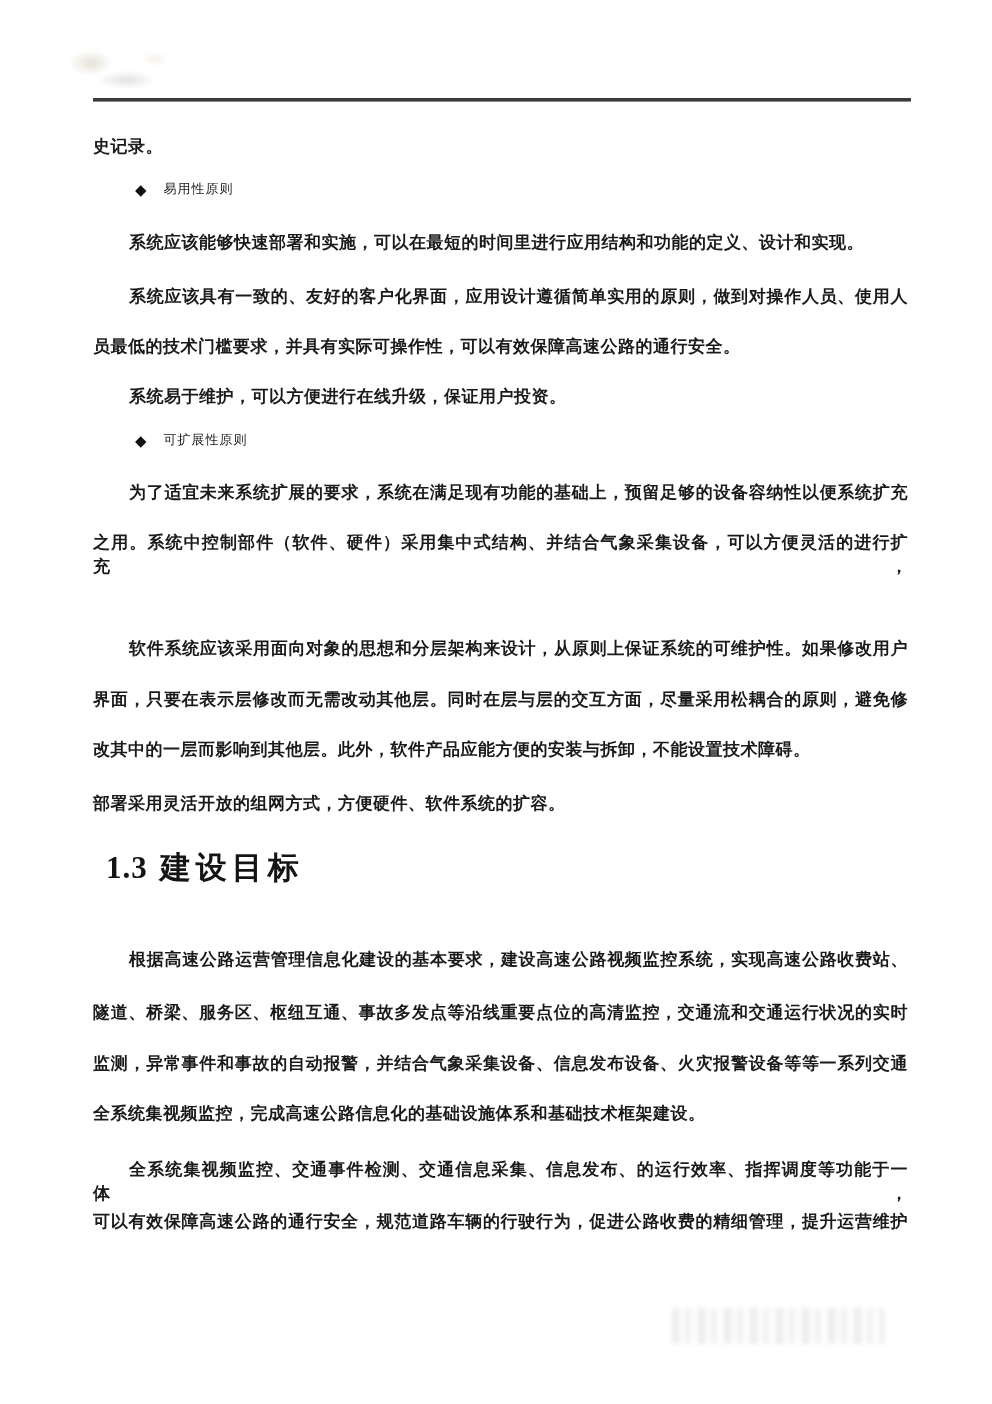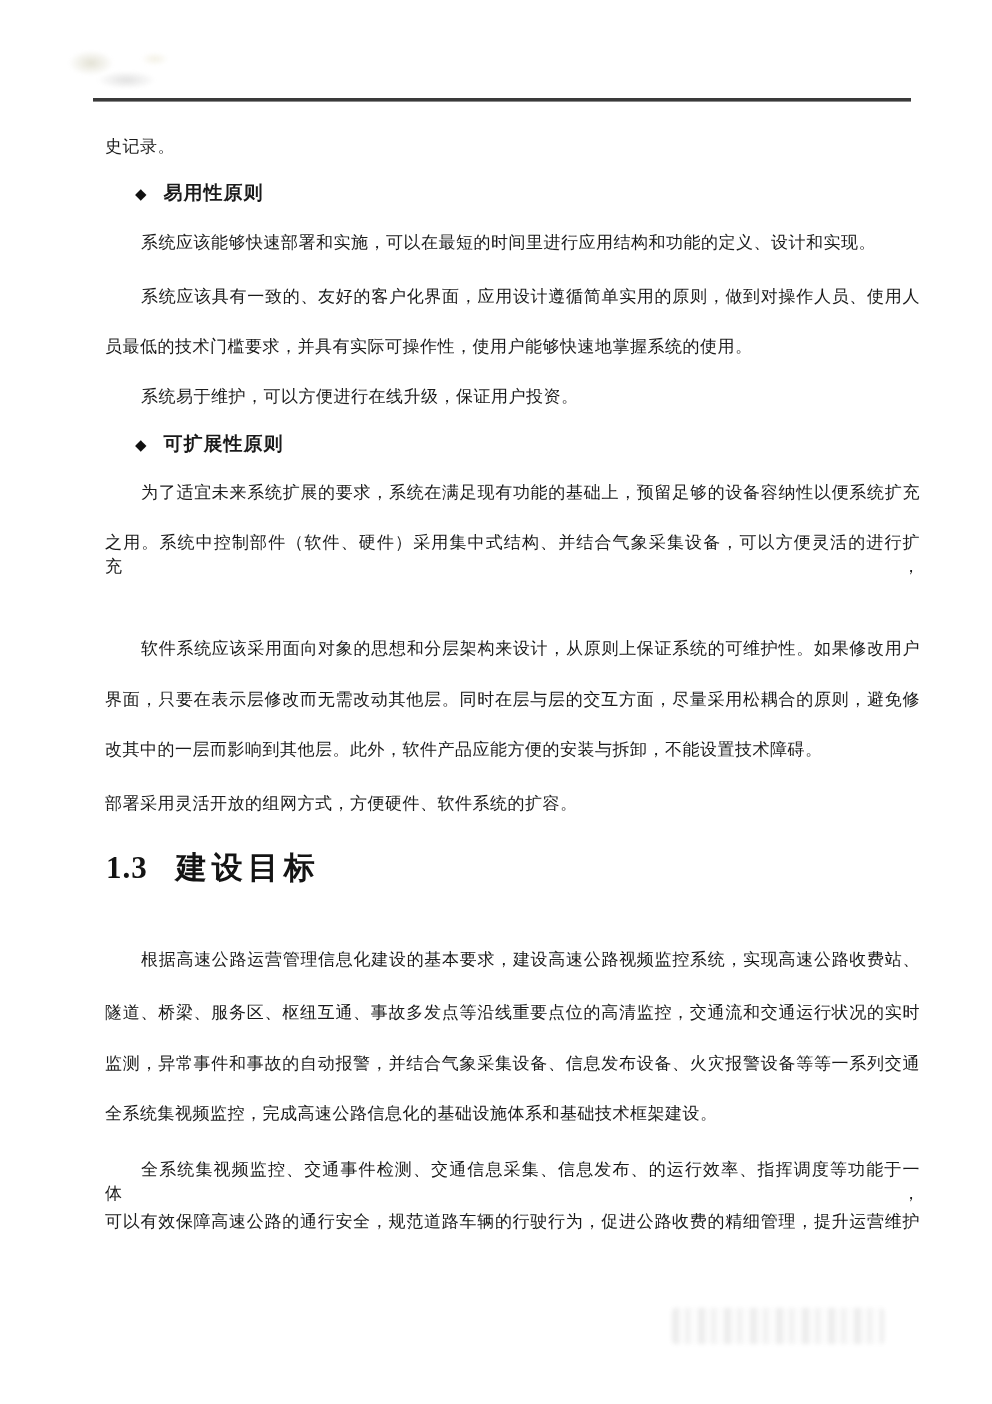--- a/index.html
+++ b/index.html
@@ -33,69 +33,69 @@
     position: absolute; left: 672px; top: 1308px; width: 212px; height: 36px;
     background: repeating-linear-gradient(90deg,
       rgba(110,110,110,0.30) 0 7px, rgba(170,170,170,0.10) 7px 13px,
       rgba(130,130,130,0.24) 13px 19px, rgba(190,190,190,0.08) 19px 26px);
     filter: blur(2px);
     opacity: 0.42;
     border-radius: 4px;
   }
 
   .line {
-    position: absolute; left: 105px; width: 815px;
+    position: absolute; left: 93px; width: 815px;
     font-size: 17px; line-height: 24px;
-    font-weight: 400;
+    font-weight: 700;
     letter-spacing: 0.5px;
     white-space: nowrap;
   }
   .line.indent { text-indent: 36px; }
   .line.fill {
     white-space: normal;
     text-align: justify;
     text-align-last: justify;
   }
 
   .bullet-row {
     position: absolute; left: 135px;
     display: flex; align-items: center; gap: 17px;
   }
   .bullet-row .marker { font-size: 15px; line-height: 1; color: #111; }
-  .bullet-row .btitle { font-size: 19px; font-weight: 700; letter-spacing: 1px; }
+  .bullet-row .btitle { font-size: 13px; font-weight: 400; letter-spacing: 1px; }
 
   .section-heading {
     position: absolute; left: 106px; top: 848px;
     font-family: "Liberation Serif", "DejaVu Serif", serif;
     font-weight: 600;
     font-size: 31px; line-height: 40px;
     color: #141414;
   }
   .section-heading .sec-num { letter-spacing: 1px; }
-  .section-heading .sec-title { letter-spacing: 5px; margin-left: 28px; }
+  .section-heading .sec-title { letter-spacing: 5px; margin-left: 12px; }
 </style>
 </head>
 <body>
 
 <div class="page">
 
   <div class="logo-watermark"></div>
   <div class="header-rule"></div>
 
   <div class="line" style="top:135px">史记录。</div>
 
   <div class="bullet-row" style="top:180px">
     <span class="marker">◆</span>
     <span class="btitle">易用性原则</span>
   </div>
 
   <div class="line indent" style="top:231px">系统应该能够快速部署和实施，可以在最短的时间里进行应用结构和功能的定义、设计和实现。</div>
 
   <div class="line indent fill" style="top:285px">系统应该具有一致的、友好的客户化界面，应用设计遵循简单实用的原则，做到对操作人员、使用人</div>
-  <div class="line" style="top:335px">员最低的技术门槛要求，并具有实际可操作性，使用户能够快速地掌握系统的使用。</div>
+  <div class="line" style="top:335px">员最低的技术门槛要求，并具有实际可操作性，可以有效保障高速公路的通行安全。</div>
 
   <div class="line indent" style="top:385px">系统易于维护，可以方便进行在线升级，保证用户投资。</div>
 
   <div class="bullet-row" style="top:431px">
     <span class="marker">◆</span>
     <span class="btitle">可扩展性原则</span>
   </div>
 
   <div class="line indent fill" style="top:481px">为了适宜未来系统扩展的要求，系统在满足现有功能的基础上，预留足够的设备容纳性以便系统扩充</div>
   <div class="line fill" style="top:531px">之用。系统中控制部件（软件、硬件）采用集中式结构、并结合气象采集设备，可以方便灵活的进行扩充，</div>

